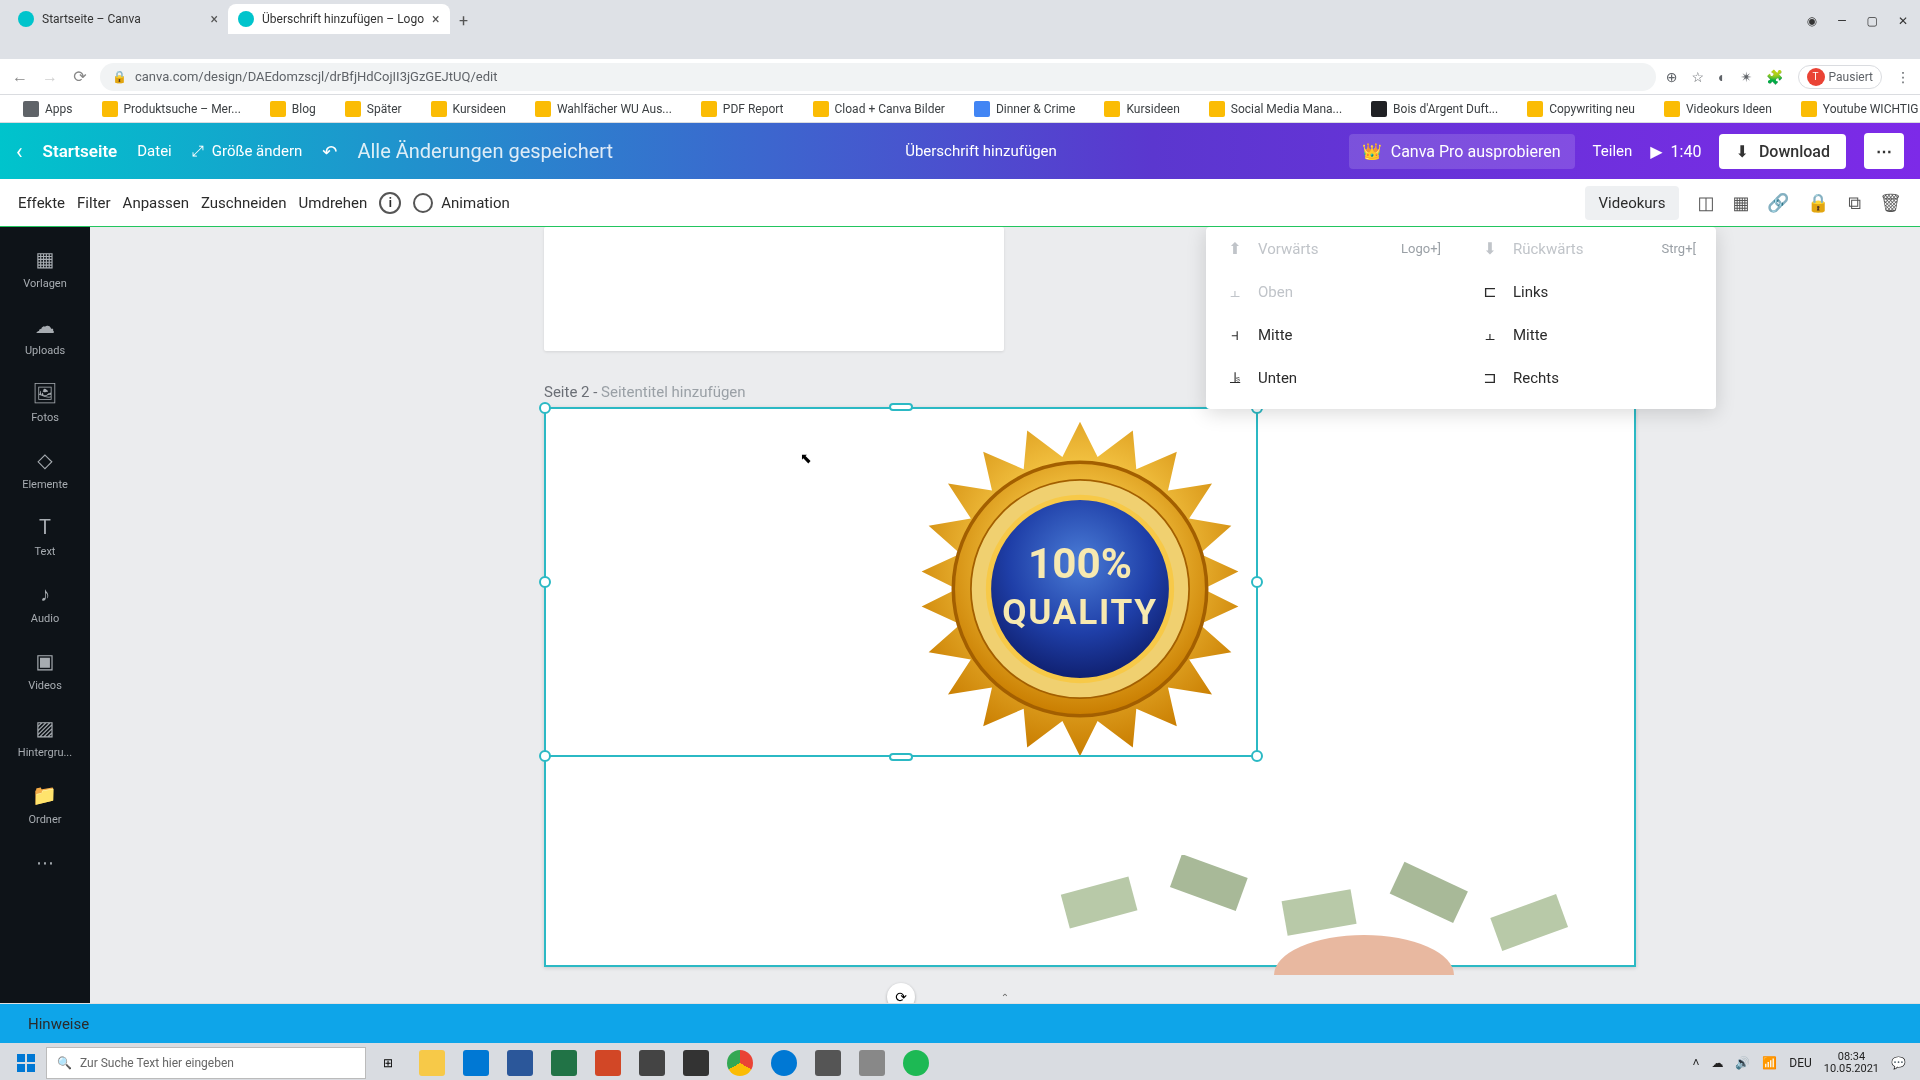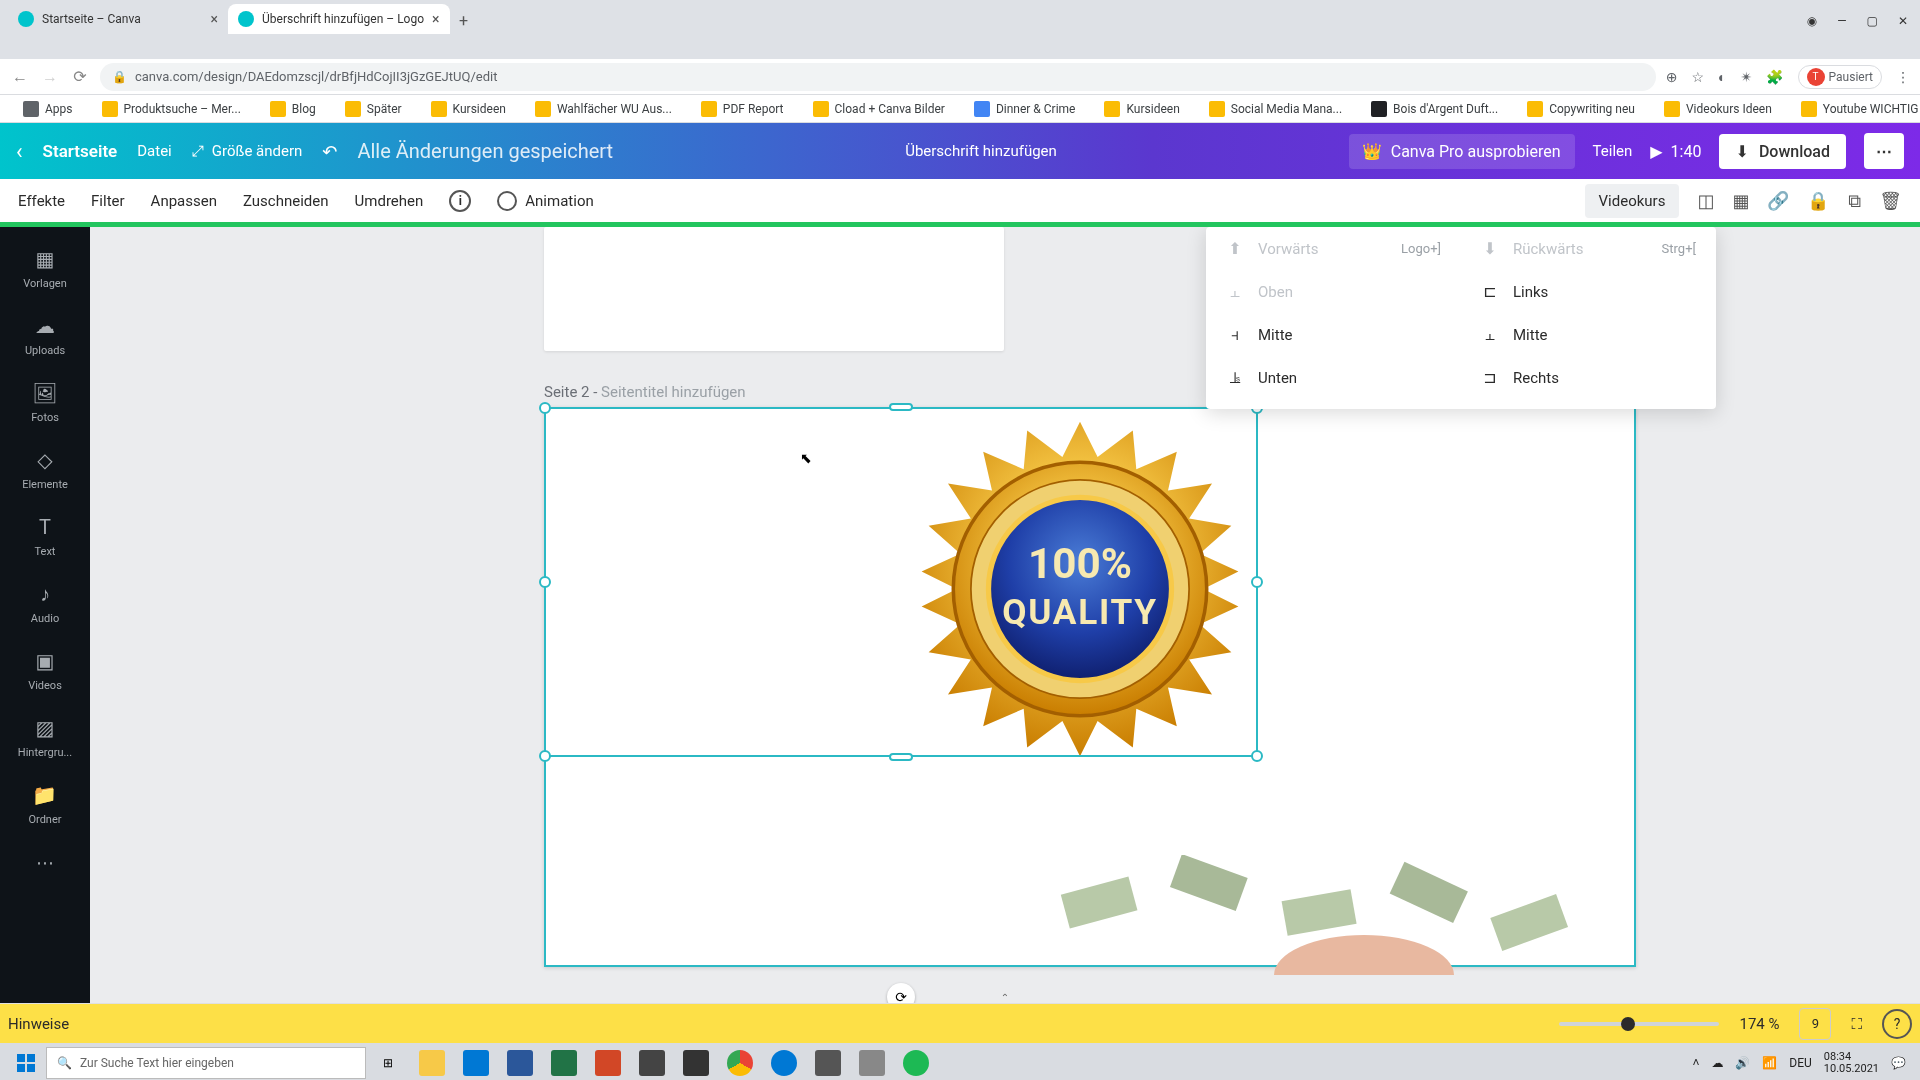--- a/index.html
+++ b/index.html
@@ -37,21 +37,21 @@
 .ch-saved { opacity: 0.85; font-size: 20px; }
 .ch-center { margin-left: auto; margin-right: auto; font-size: 15px; }
 .ch-right { display: flex; align-items: center; gap: 18px; }
 .ch-pro { background: rgba(255,255,255,0.15); padding: 8px 14px; border-radius: 4px; display: flex; align-items: center; gap: 8px; cursor: pointer; }
 .ch-crown { color: #ffd700; }
 .ch-play { display: flex; align-items: center; gap: 8px; cursor: pointer; }
 .ch-download { background: #fff; color: #333; padding: 8px 16px; border-radius: 4px; display: flex; align-items: center; gap: 10px; font-weight: 500; cursor: pointer; }
 .ch-more { background: #fff; color: #333; width: 40px; height: 36px; border-radius: 4px; display: flex; align-items: center; justify-content: center; cursor: pointer; font-weight: bold; }
 
 
-.canva-toolbar { height: 48px; background: #fff; border-bottom: 5px solid #22c55e; display: flex; align-items: center; padding: 0 18px; gap: 26px; font-size: 15px; color: #2b2b2b; }
+.canva-toolbar { height: 48px; background: #fff; border-bottom: 1px solid #22c55e; display: flex; align-items: center; padding: 0 18px; gap: 12px; font-size: 15px; color: #2b2b2b; }
 .ct-item { cursor: pointer; }
 .ct-info { width: 22px; height: 22px; border: 2px solid #555; border-radius: 50%; display: flex; align-items: center; justify-content: center; font-size: 12px; font-weight: bold; cursor: pointer; }
 .ct-anim { display: flex; align-items: center; gap: 8px; cursor: pointer; }
 .ct-anim-icon { width: 20px; height: 20px; border: 2px solid #555; border-radius: 50%; position: relative; }
 .ct-right { margin-left: auto; display: flex; align-items: center; gap: 18px; }
 .ct-position { background: #eef0f2; padding: 8px 14px; border-radius: 4px; cursor: pointer; }
 .ct-icon { font-size: 18px; color: #555; cursor: pointer; }
 
 
 .editor-wrap { display: flex; height: calc(1080px - 56px - 36px - 28px - 56px - 48px - 40px - 40px); }
@@ -81,35 +81,35 @@
 
 .pos-popup { position: absolute; left: 1116px; top: 0; width: 510px; background: #fff; box-shadow: 0 4px 20px rgba(0,0,0,0.15); border-radius: 4px; z-index: 50; padding-bottom: 10px; }
 .pp-row { display: flex; padding: 12px 0; }
 .pp-cell { flex: 1; display: flex; align-items: center; gap: 14px; padding: 0 20px; font-size: 15px; color: #2b2b2b; cursor: pointer; }
 .pp-cell.disabled { color: #c0c4c9; cursor: default; }
 .pp-shortcut { margin-left: auto; font-size: 13px; color: #9aa0a6; }
 .pp-heading { padding: 8px 20px; font-size: 14px; color: #2b2b2b; }
 .pp-icon { font-size: 16px; width: 18px; text-align: center; }
 
 
-.hints-bar { height: 40px; background: #fde047; border-top: 1px solid #e0e0e0; display: flex; align-items: center; padding: 0 8px; font-size: 15px; color: #2b2b2b; }
+.hints-bar { height: 40px; background: #0ea5e9; border-top: 1px solid #e0e0e0; display: flex; align-items: center; padding: 0 28px; font-size: 15px; color: #2b2b2b; }
 .zoom-group { margin-left: auto; display: flex; align-items: center; gap: 20px; }
 .zoom-slider { width: 160px; height: 4px; background: #d0d4d9; border-radius: 2px; position: relative; }
 .zoom-slider .dot { position: absolute; left: 62px; top: -5px; width: 14px; height: 14px; background: #2b2b2b; border-radius: 50%; cursor: pointer; }
 .page-count { width: 32px; height: 32px; border: 1px solid #ccc; border-radius: 4px; display: flex; align-items: center; justify-content: center; font-size: 13px; cursor: pointer; }
 .help-ic { width: 30px; height: 30px; border: 2px solid #555; border-radius: 50%; display: flex; align-items: center; justify-content: center; font-size: 14px; cursor: pointer; }
 
 
 .taskbar { height: 40px; background: #d9dce1; display: flex; align-items: center; padding: 0 6px; gap: 0; font-size: 12px; }
 .tb-start { width: 40px; height: 40px; display: flex; align-items: center; justify-content: center; cursor: pointer; }
 .tb-search { width: 320px; height: 32px; background: #fff; border: 1px solid #bbb; display: flex; align-items: center; padding: 0 10px; gap: 8px; color: #666; }
 .tb-app { width: 44px; height: 40px; display: flex; align-items: center; justify-content: center; cursor: pointer; }
 .tb-app .sq { width: 26px; height: 26px; border-radius: 3px; }
 .tb-tray { margin-left: auto; display: flex; align-items: center; gap: 12px; padding-right: 8px; color: #222; }
-.tb-time { text-align: left; line-height: 1.1; font-size: 11px; }
+.tb-time { text-align: center; line-height: 1.1; font-size: 11px; }
 
 
 .gold-ring { fill: url(#goldGrad); }
 
 .cursor-arrow { position: absolute; left: 710px; top: 223px; font-size: 14px; color: #000; pointer-events: none; z-index: 40; }
 .side-rail-bottom { width: 100%; text-align: center; padding: 12px 0; font-size: 18px; color: #a7acb1; cursor: pointer; }
 .expand-chevron { position: absolute; left: 50%; bottom: -1px; margin-left: -16px; width: 32px; height: 14px; background: #ebecee; border-radius: 6px 6px 0 0; display: flex; align-items: center; justify-content: center; font-size: 10px; color: #666; cursor: pointer; }
 </style>
 </head>
 <body>
@@ -417,29 +417,20 @@
           </div>
       </div>
     </div>
 
     <div class="expand-chevron">⌃</div>
   </div>
 </div>
 
 <div class="hints-bar">
   <span>Hinweise</span>
-  <div class="zoom-group">
-    <div class="zoom-slider">
-        <div class="dot"></div>
-      </div>
-    <span>174 %</span>
-    <div class="page-count">9</div>
-    <span>⛶</span>
-    <div class="help-ic">?</div>
-  </div>
 </div>
 
 <div class="taskbar">
   <div class="tb-start">
     <svg width="18" height="18" viewBox="0 0 18 18">
         <rect x="0" y="0" width="8" height="8" fill="#0078d4"></rect>
         <rect x="10" y="0" width="8" height="8" fill="#0078d4"></rect>
         <rect x="0" y="10" width="8" height="8" fill="#0078d4"></rect>
         <rect x="10" y="10" width="8" height="8" fill="#0078d4"></rect>
       </svg>

